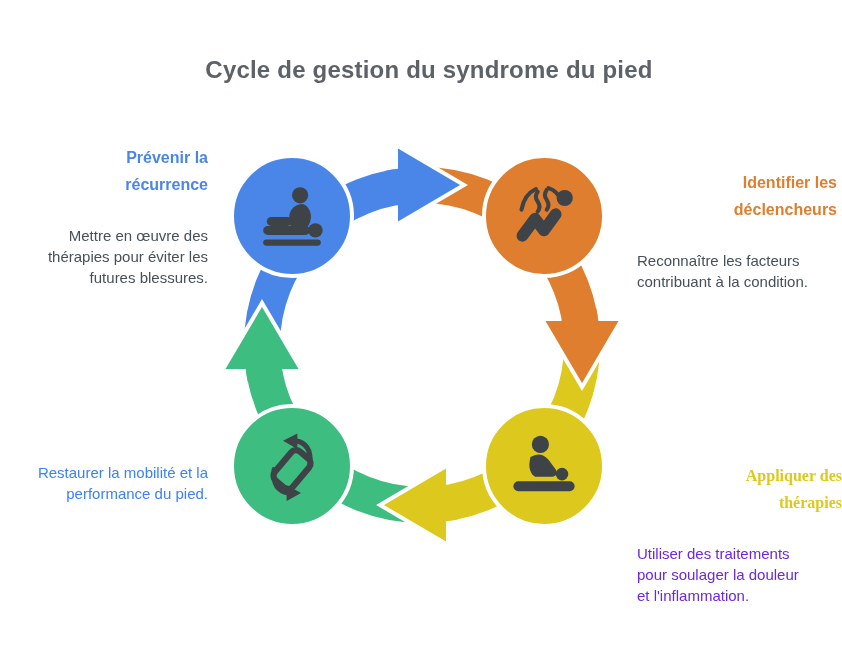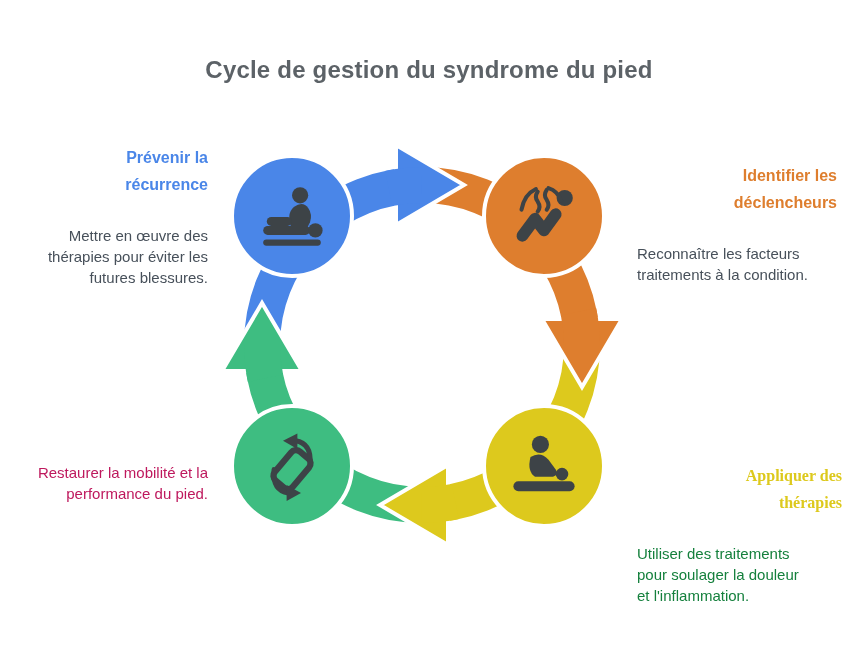--- a/index.html
+++ b/index.html
@@ -21,21 +21,21 @@
   }
   .node-tl{left:230px;top:154px;}
   .node-tr{left:482px;top:154px;}
   .node-br{left:482px;top:404px;}
   .node-bl{left:230px;top:404px;}
   .node svg{width:72px;height:72px;}
   .label{position:absolute;white-space:pre-line;}
   .label .heading{font-size:16px;line-height:27px;font-weight:700;margin:0 0 9px 0;text-align:right;}
   .label .desc{font-size:15px;line-height:21px;margin:0;}
   .label-tl{left:8px;top:126px;width:200px;text-align:right;}
-  .label-tr{left:637px;top:144px;width:200px;text-align:left;}
+  .label-tr{left:637px;top:151px;width:200px;text-align:left;}
   .label-br{left:637px;top:444px;width:205px;text-align:left;}
   .label-bl{left:8px;top:444px;width:200px;text-align:right;}
 </style>
 </head>
 <body>
 
 <div class="canvas">
 
   <h1 class="title" style="color: rgb(92, 98, 103);">Cycle de gestion du syndrome du pied</h1>
 
@@ -116,29 +116,29 @@
 récurrence</div>
     <div class="desc" style="color: rgb(71, 80, 90);">Mettre en œuvre des
 thérapies pour éviter les
 futures blessures.</div>
   </div>
 
   <div class="label label-tr">
     <div class="heading" style="color: rgb(222, 126, 46);">Identifier les
 déclencheurs</div>
     <div class="desc" style="color: rgb(71, 80, 90);">Reconnaître les facteurs
-traitements à la condition.</div>
+contribuant à la condition.</div>
   </div>
 
   <div class="label label-br">
     <div class="heading" style="color: rgb(221, 201, 29); font-family: Liberation Serif, serif;">Appliquer des
 thérapies</div>
-    <div class="desc" style="color: #15803d;">Utiliser des traitements
+    <div class="desc" style="color: #6d28d9;">Utiliser des traitements
 pour soulager la douleur
 et l'inflammation.</div>
   </div>
 
   <div class="label label-bl">
-    <div class="desc" style="color: #be185d;">Restaurer la mobilité et la
+    <div class="desc" style="color: #3b82f6;">Restaurer la mobilité et la
 performance du pied.</div>
   </div>
 
 </div>
 
 </body></html>

